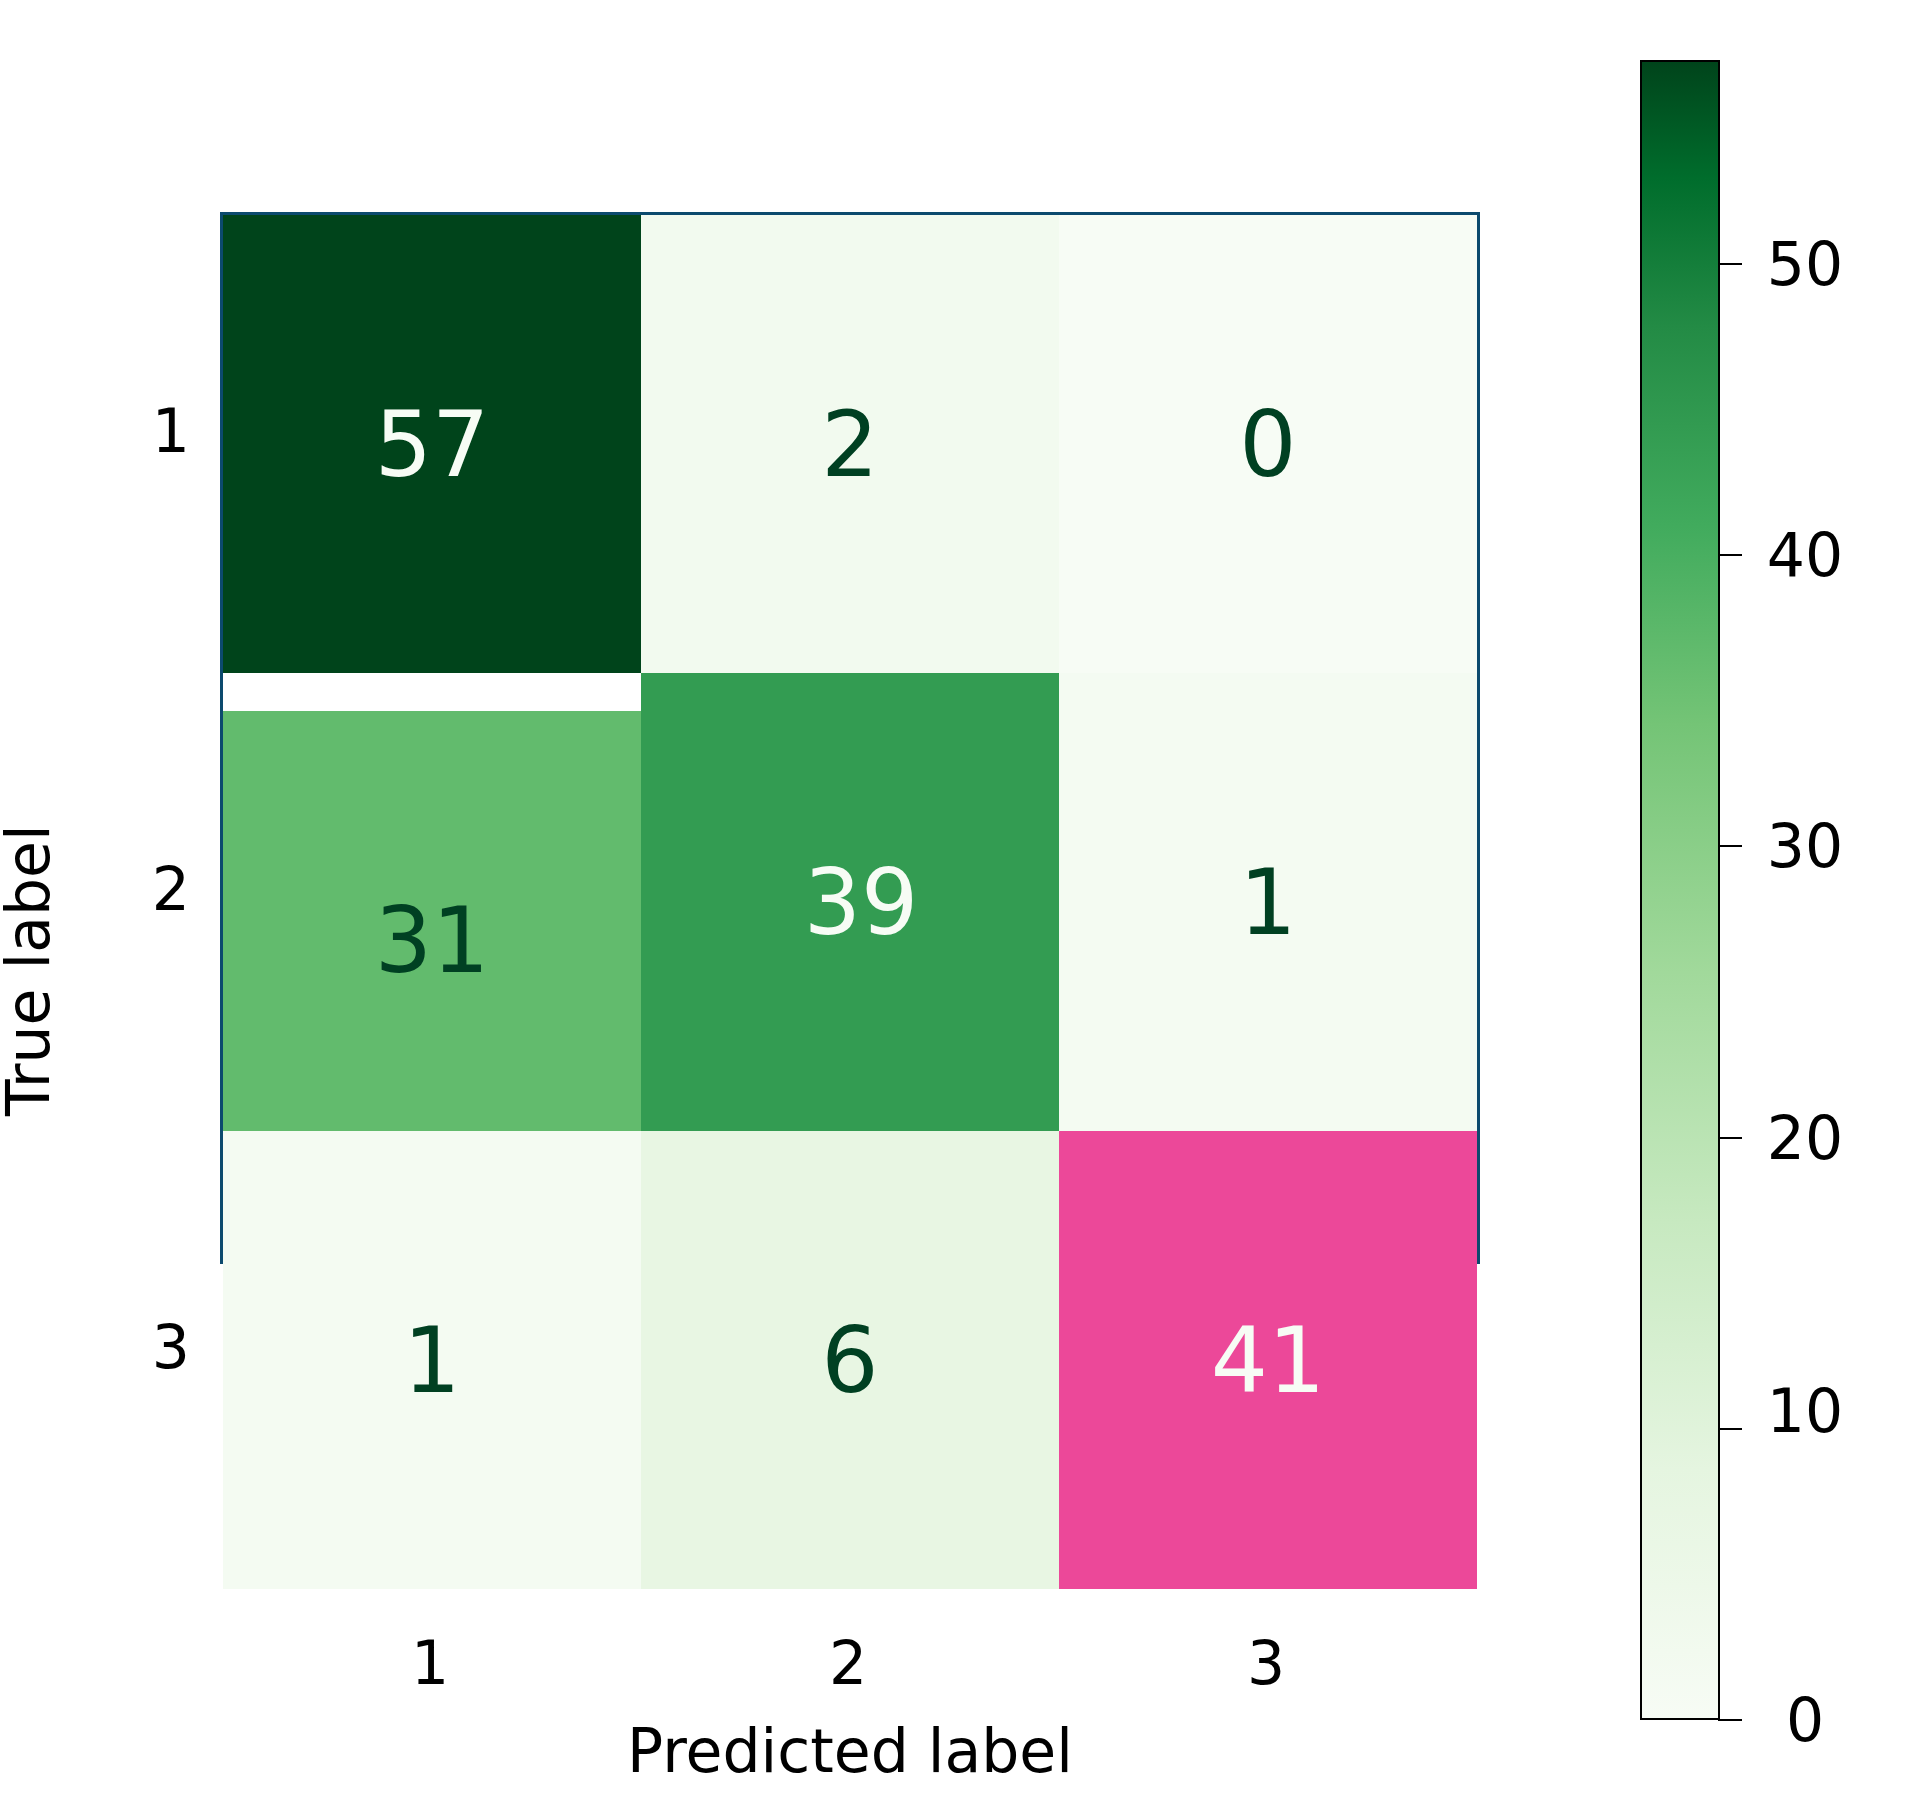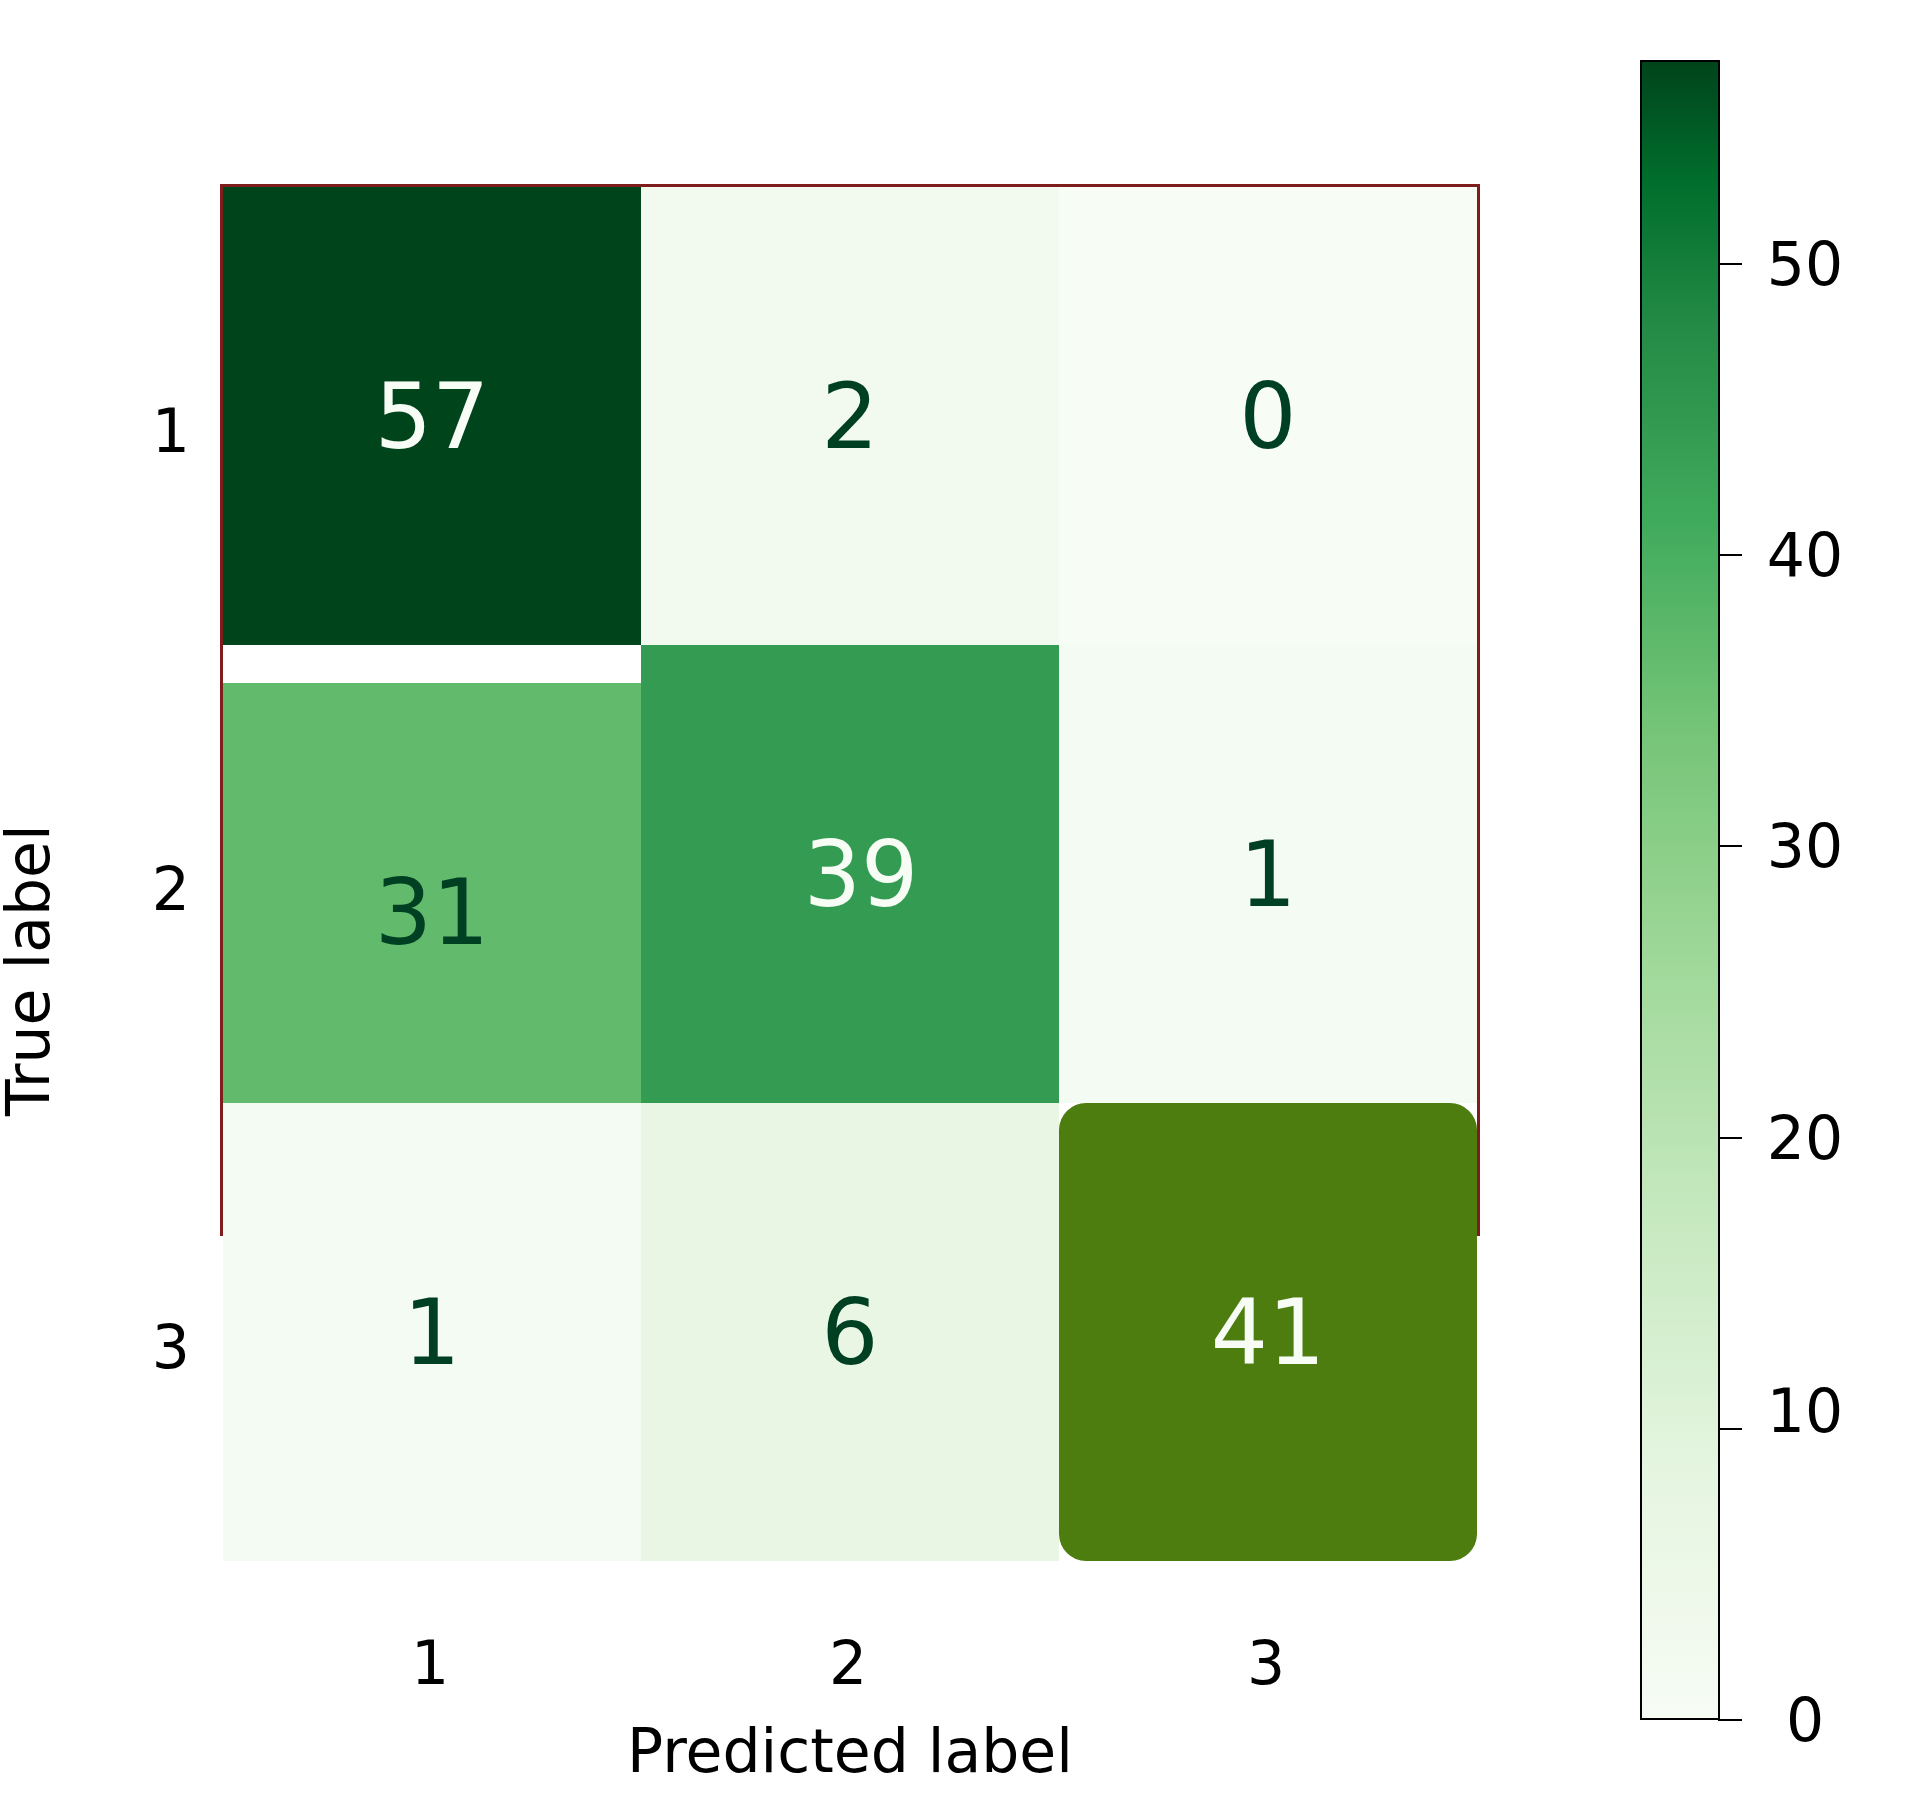--- a/index.html
+++ b/index.html
@@ -59,24 +59,24 @@
     width: 160px;
     text-align: center;
     font-size: 60px;
     color: #000;
   }
 
   
   .heatmap {
     position: absolute;
     left: 220px;
-    top: 184px;
+    top: 212px;
     width: 1260px;
     height: 1052px;
-    border: 3px solid #7f1d1d;
+    border: 3px solid #0c4a6e;
     box-sizing: border-box;
   }
   .hm-row {
     display: flex;
     height: 458px; 
   }
   .hm-cell {
     width: 418px;
     height: 458px;
     display: flex;
@@ -156,21 +156,21 @@
         <div class="hm-cell" style="background: rgb(247, 252, 245); color: rgb(0, 64, 34);">0</div>
       </div>
       <div class="hm-row">
         <div class="hm-cell" style="background: rgb(98, 187, 109); color: rgb(0, 64, 34); margin-top: 38px;">31</div>
         <div class="hm-cell" style="background: rgb(51, 156, 82); color: rgb(247, 252, 245); padding-left: 22px;">39</div>
         <div class="hm-cell" style="background: rgb(244, 251, 242); color: rgb(0, 64, 34);">1</div>
       </div>
       <div class="hm-row">
         <div class="hm-cell" style="background: rgb(244, 251, 242); color: rgb(0, 64, 34);">1</div>
         <div class="hm-cell" style="background: rgb(232, 246, 227); color: rgb(0, 64, 34);">6</div>
-        <div class="hm-cell" style="background: #4d7c0f; color: rgb(247, 252, 245); border-radius: 27px;">41</div>
+        <div class="hm-cell" style="background: #ec4899; color: rgb(247, 252, 245);">41</div>
       </div>
     </div>
 
   <div class="cbar-wrap">
     <div class="cbar"></div>
     <div id="cbar-ticks">
         <div class="cbar-tick" style="top: 1659px;"></div>
         <div class="cbar-label" style="top: 1660px;">0</div>
         <div class="cbar-tick" style="top: 1367.77px;"></div>
         <div class="cbar-label" style="top: 1351px;">10</div>

